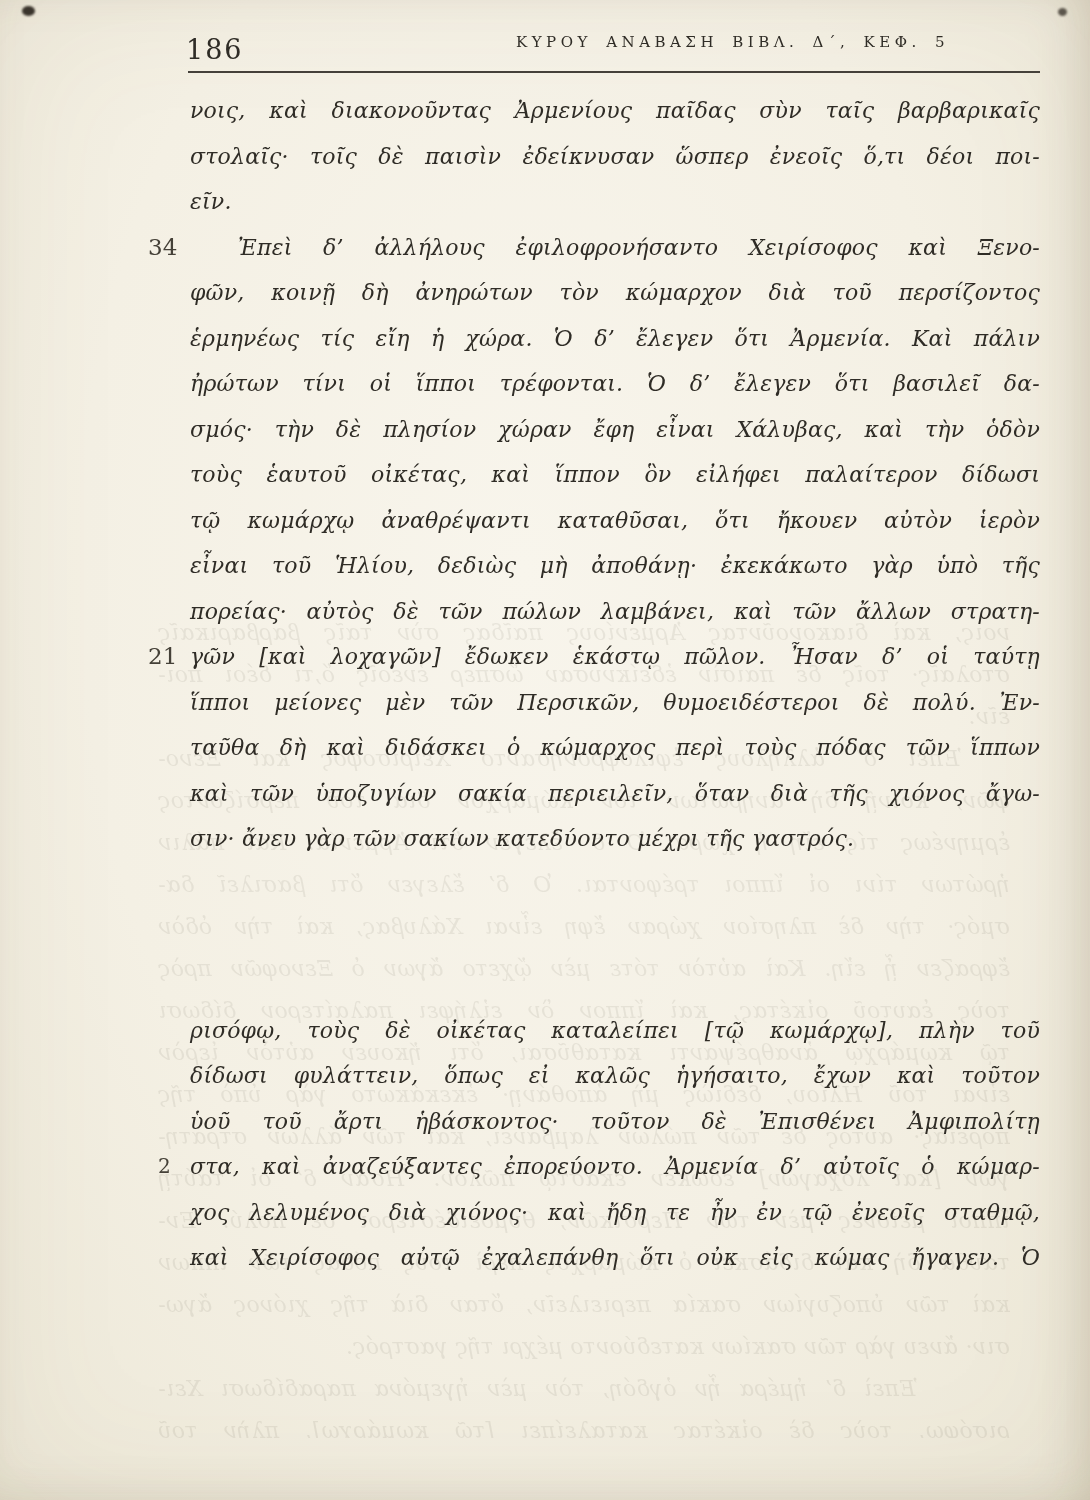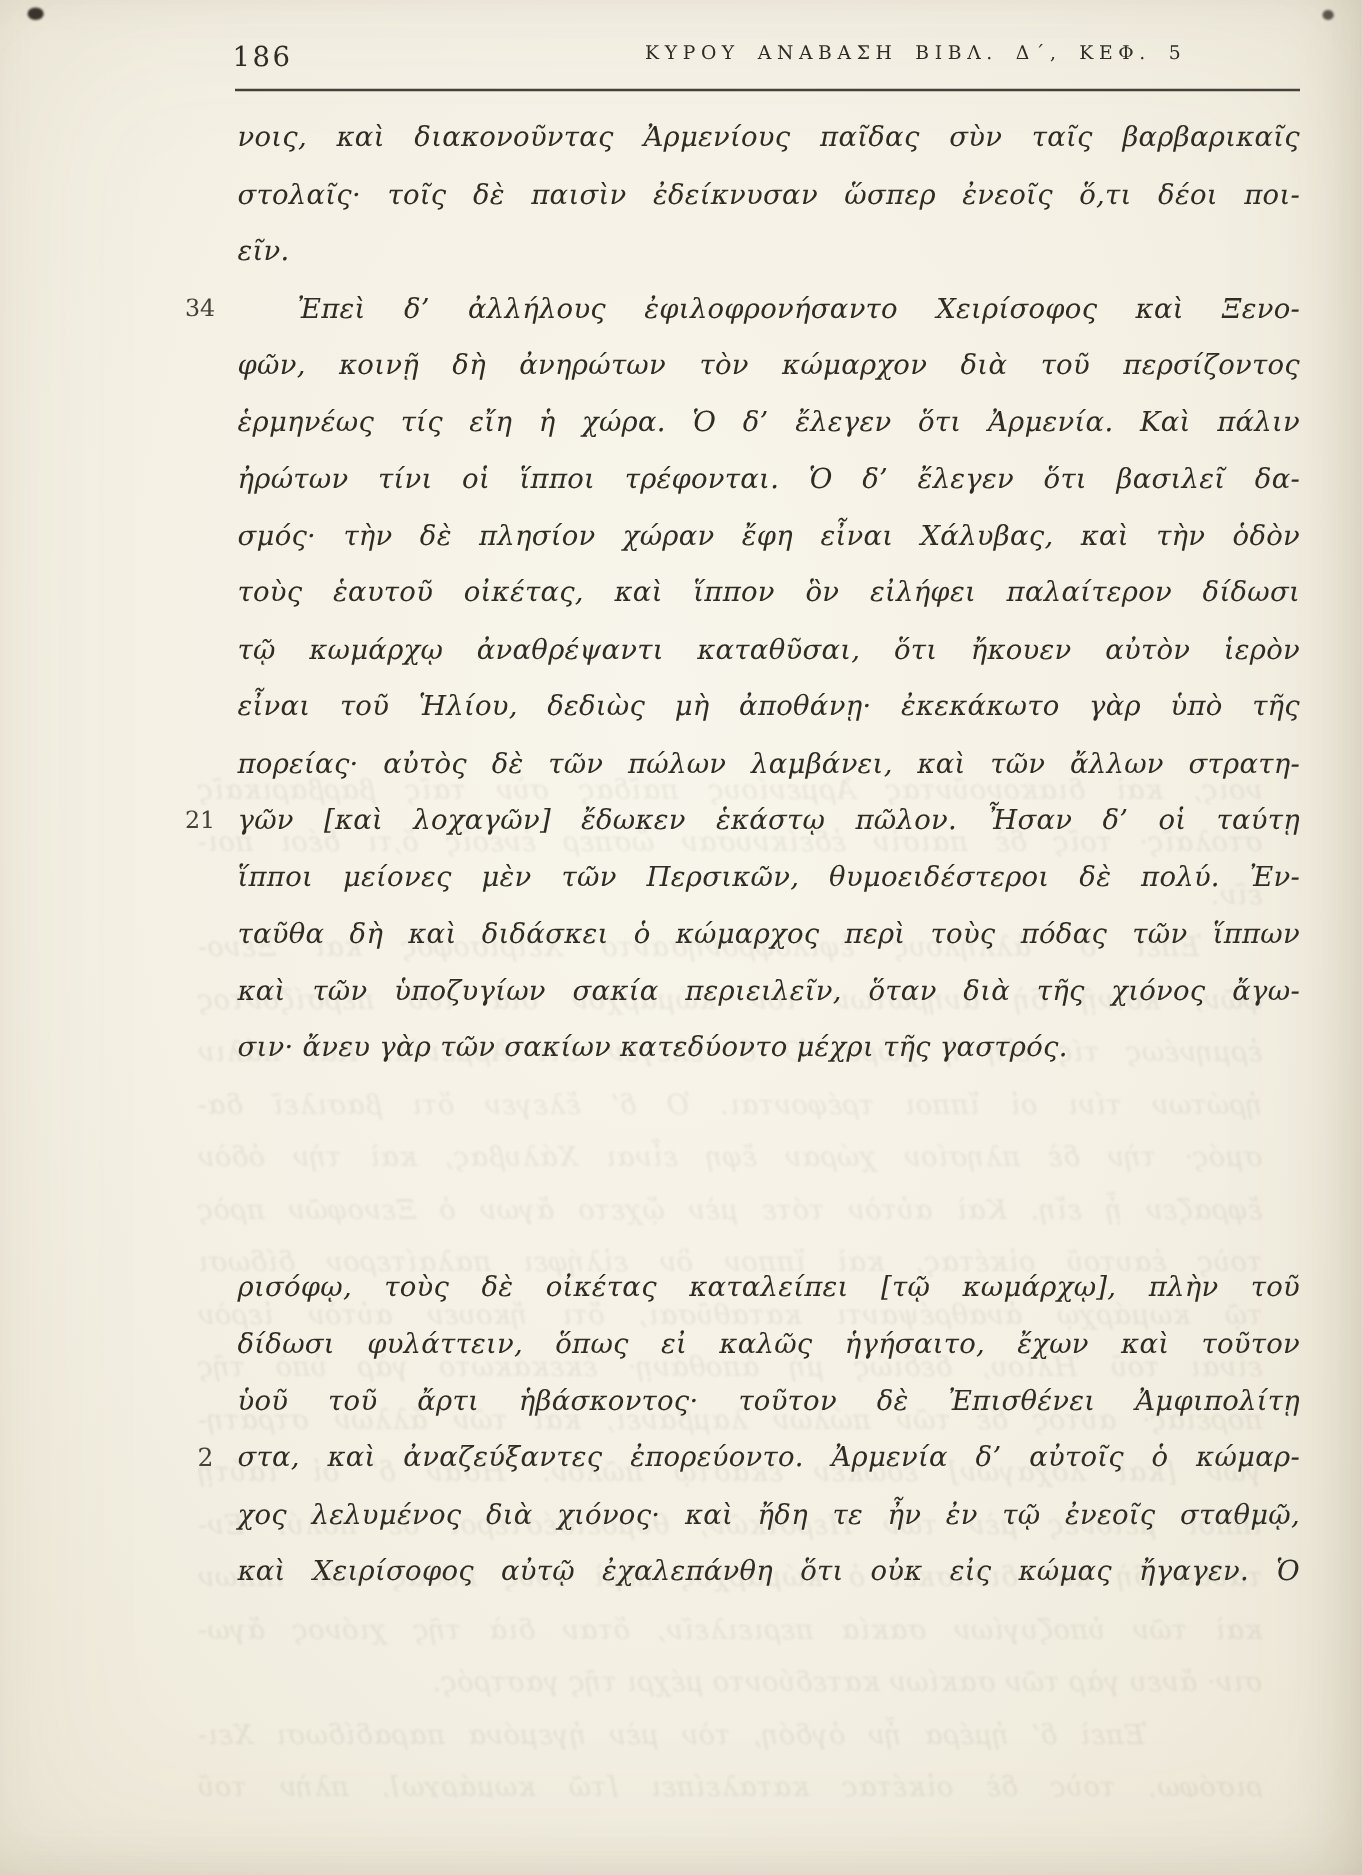--- a/index.html
+++ b/index.html
@@ -14,21 +14,21 @@
                 inset 0 0 140px rgba(130,110,80,.07);
     font-family:"DejaVu Serif","Liberation Serif",serif;
     color:#2f2c26;
   }
   .speck{position:absolute;border-radius:50%;background:#3a342c;filter:blur(1px);}
   .speck.s1{left:22px;top:6px;width:13px;height:10px;}
   .speck.s2{left:1058px;top:8px;width:9px;height:8px;opacity:.8;}
 
   .page-number{
     position:absolute;left:186px;top:34px;
-    font-size:22px;letter-spacing:2px;font-style:normal;
+    font-size:27px;letter-spacing:2px;font-style:normal;
   }
   .running-title{
     position:absolute;left:516px;top:33px;
     font-size:15px;letter-spacing:4.5px;word-spacing:5px;white-space:nowrap;
     font-style:normal;
   }
   .header-rule{
     position:absolute;left:188px;top:71px;width:852px;height:0;
     border-top:2px solid #45413a;
   }
@@ -49,21 +49,21 @@
   .line.indent1{padding-left:48px;}
   .line.indent2{padding-left:92px;}
   .chapter-gap{height:146px;}
 
   .mnum,.pnum,.chap{
     position:absolute;top:0;
     font-style:normal;letter-spacing:0;
     text-align:left;color:#454138;
     text-align-last:left;
   }
-  .mnum{left:-42px;width:36px;font-size:19px;}
+  .mnum{left:-42px;width:36px;font-size:23px;}
   .pnum{left:-32px;width:26px;font-size:20px;}
   .chap{left:-175px;width:130px;font-size:23px;font-weight:bold;color:#2c2923;letter-spacing:.5px;}
 
   .bleed{
     position:absolute;left:158px;top:612px;width:852px;height:826px;
     overflow:hidden;pointer-events:none;
     opacity:.085;filter:blur(.7px);
     transform:scaleX(-1);
     color:#4a4434;
     font-style:italic;

